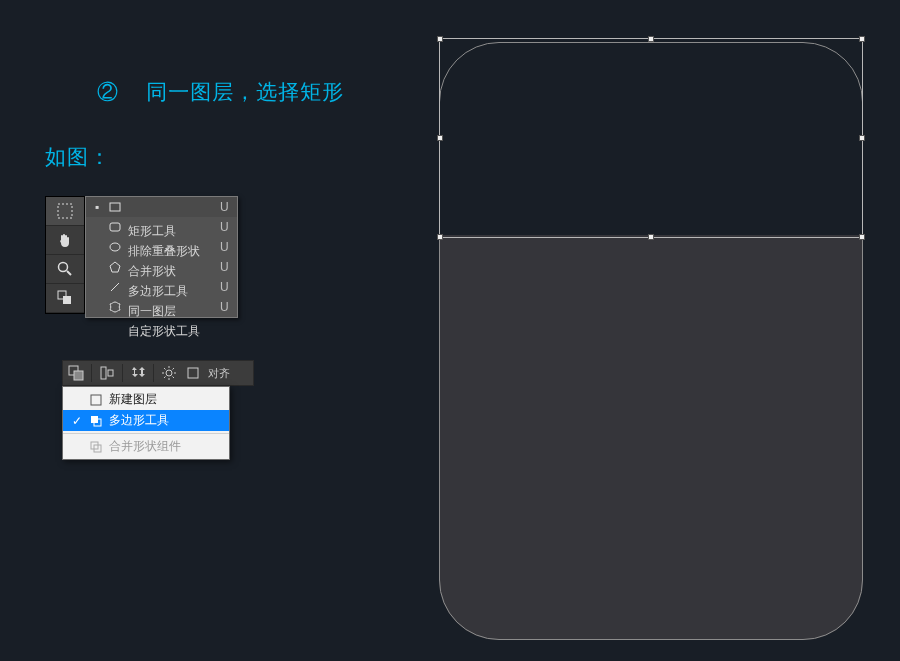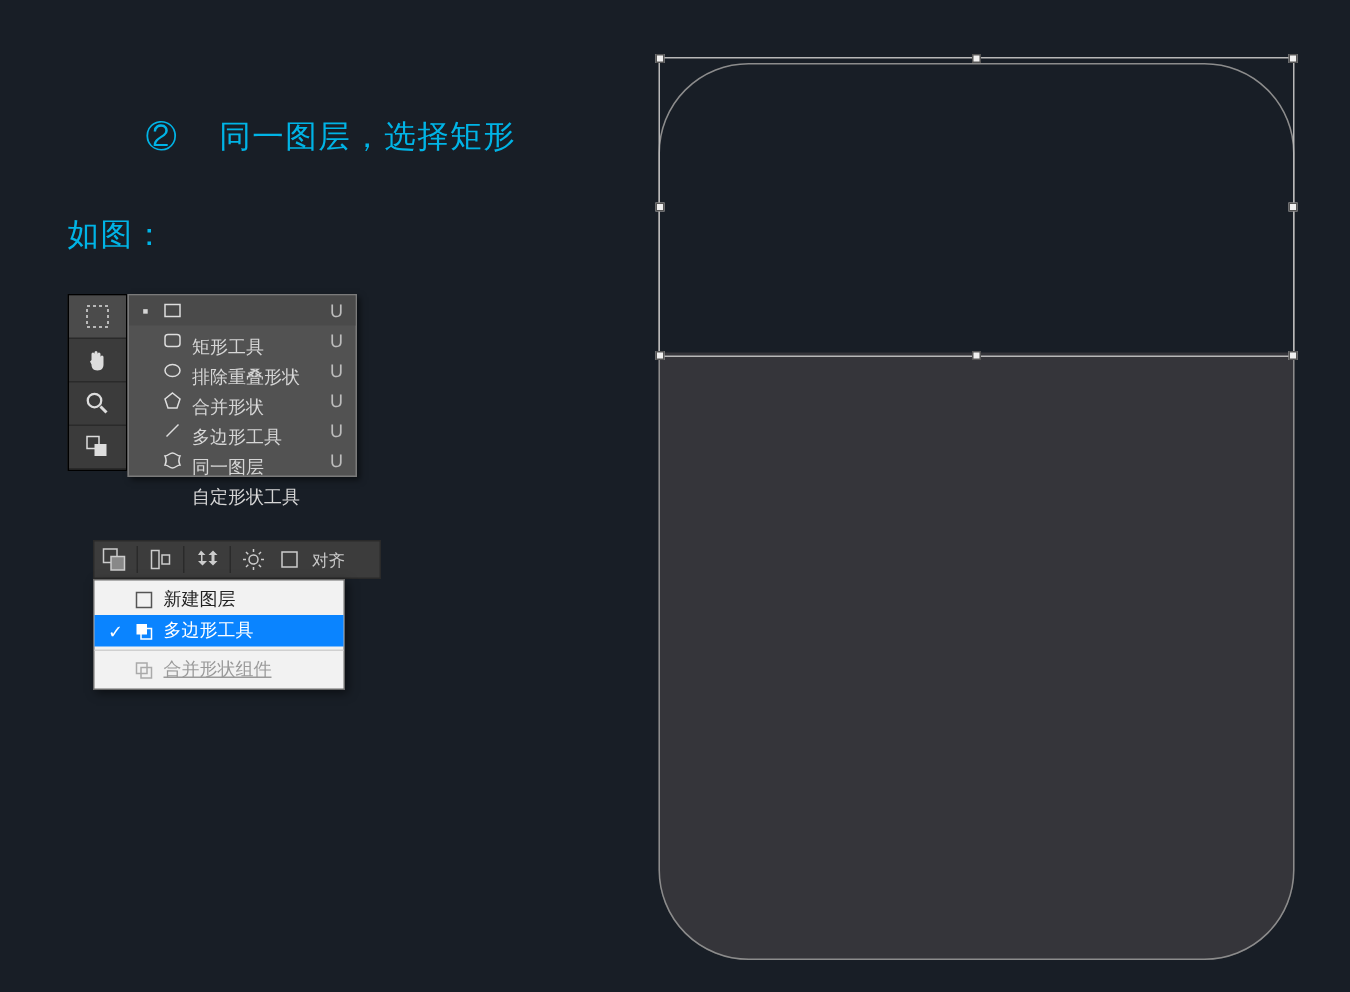--- a/index.html
+++ b/index.html
@@ -107,21 +107,21 @@
   align-items: center;
   height: 21px;
   padding: 0 10px 0 8px;
   gap: 6px;
 }
 .dropdown-menu .item .chk { width: 12px; display: flex; justify-content: center; color: #fff; }
 .dropdown-menu .item:not(.hl) .chk { color: #222; }
 .dropdown-menu .item .mico { width: 14px; display: flex; justify-content: center; }
 .dropdown-menu .item.hl { background: #0a84ff; color: #fff; }
 .dropdown-menu .sep { height: 1px; background: #d0d0d0; margin: 2px 0; }
-.dropdown-menu .item.disabled { color: #9a9a9a; text-decoration: underline; }
+.dropdown-menu .item.disabled { color: #9a9a9a; }
 
 
 .canvas-area {
   position: absolute;
   left: 415px;
   top: 30px;
   width: 460px;
   height: 620px;
 }
 .shape-bottom {

